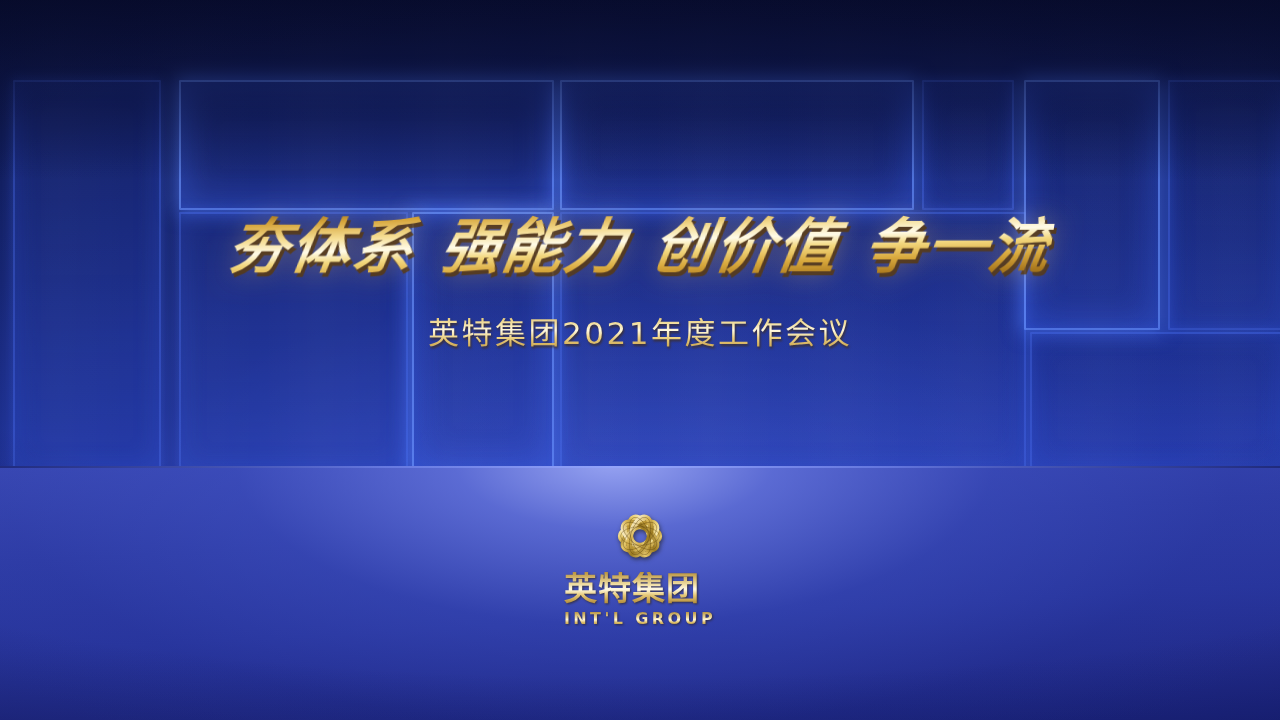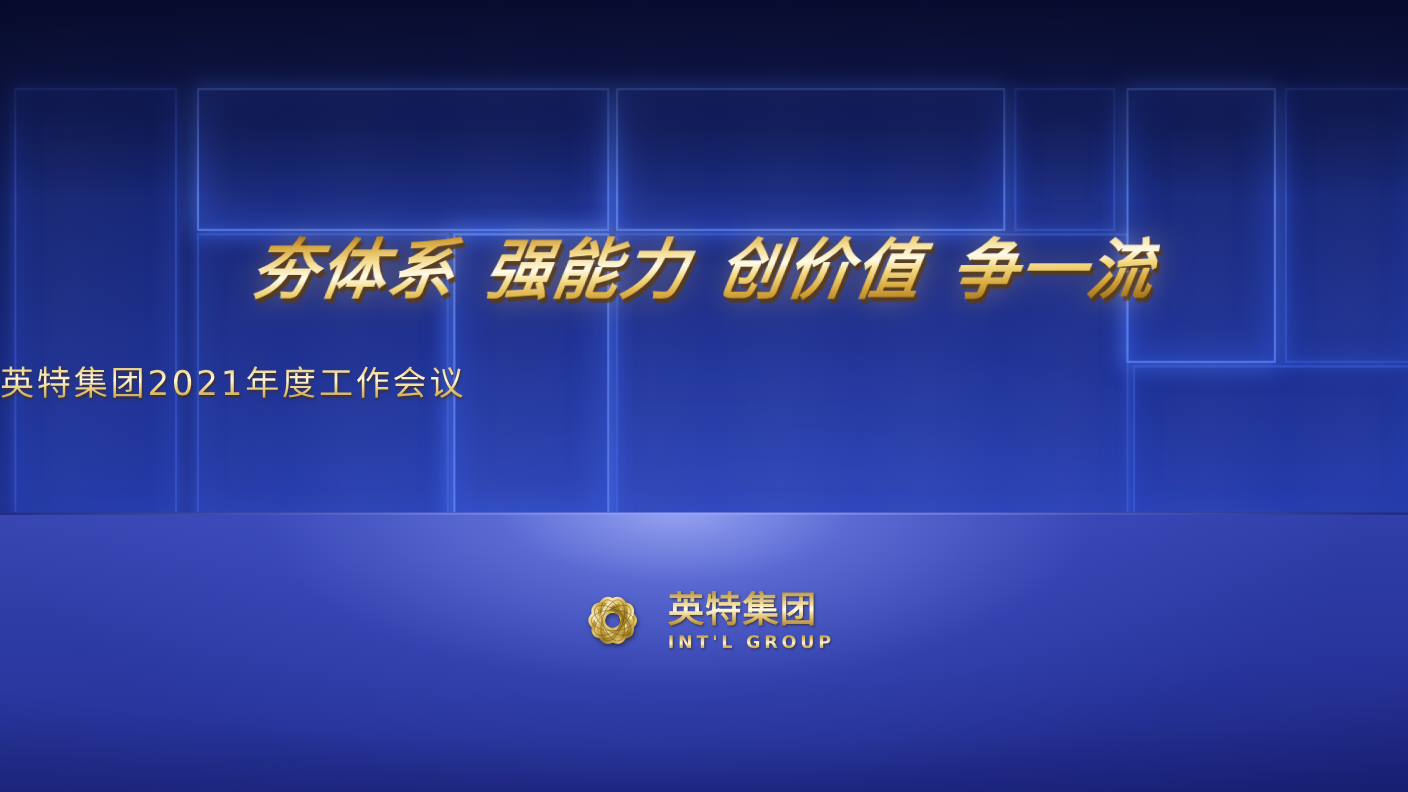--- a/index.html
+++ b/index.html
@@ -149,22 +149,23 @@
     filter: drop-shadow(3px 4px 0px rgba(92,58,8,0.78))
             drop-shadow(0 0 14px rgba(255,210,110,0.30));
     white-space: nowrap;
   }
   .headline .gap { display: inline-block; width: 26px; }
 
   
   .subtitle-wrap {
     position: absolute;
     left: 0;
-    top: 323px;
-    width: 1280px;
+    top: 308px;
+    width: 1280px;
+    text-align: center;
     pointer-events: none;
   }
   .subtitle {
     display: inline-block;
     font-family: "DejaVu Sans", "Liberation Sans", sans-serif;
     font-size: 31px;
     font-weight: 400;
     letter-spacing: 2.5px;
     background: linear-gradient(180deg,
       #c8a246 0%,
@@ -177,26 +178,26 @@
     color: transparent;
     -webkit-text-fill-color: transparent;
     filter: drop-shadow(1px 2px 1px rgba(70,44,6,0.70));
     white-space: nowrap;
   }
 
   
   .logo-lockup {
     position: absolute;
     left: 0;
-    top: 528px;
+    top: 500px;
     width: 1280px;
     display: flex;
     align-items: center;
     justify-content: center;
-    gap: 14px;
+    flex-direction: column;
   }
   .logo-mark {
     width: 72px;
     height: 72px;
     flex: 0 0 auto;
     filter: drop-shadow(1px 2px 2px rgba(24,18,2,0.55));
   }
   .logo-text {
     display: flex;
     flex-direction: column;

